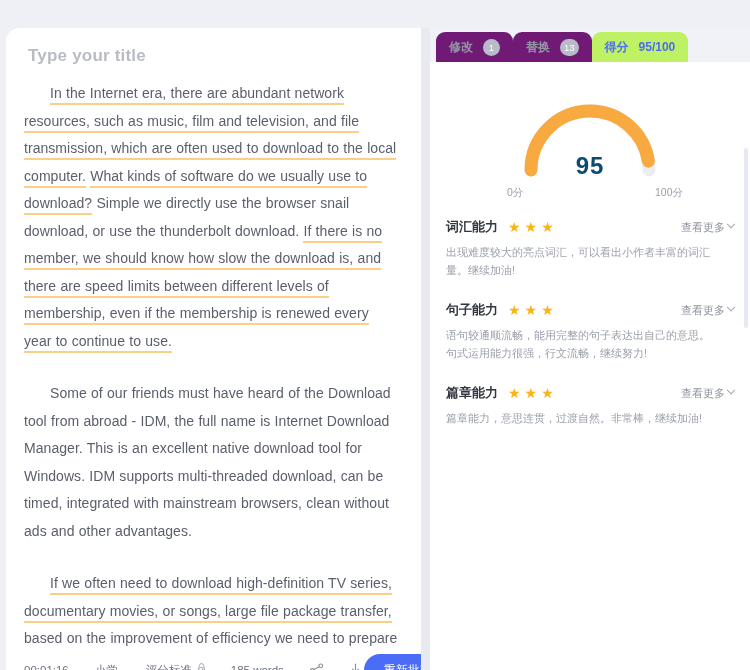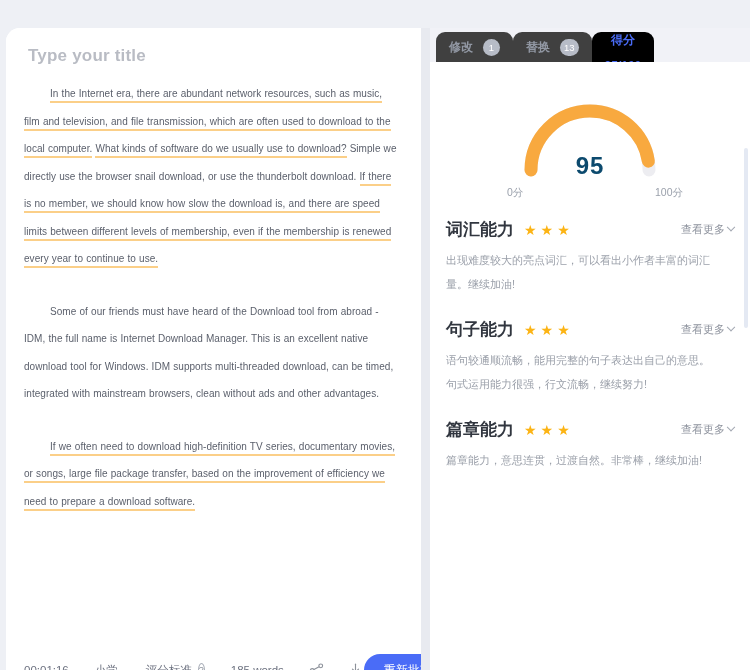--- a/index.html
+++ b/index.html
@@ -53,21 +53,21 @@
   .essay-title {
     font-size: 17px;
     font-weight: bold;
     color: #b9bcc4;
     letter-spacing: .2px;
     padding-left: 4px;
     margin-bottom: 14px;
   }
 
   .para {
-    font-size: 10px;
+    font-size: 14px;
     line-height: 27.5px;
     color: #5a5f6b;
     text-indent: 26px;
     margin-bottom: 25px;
     letter-spacing: .05px;
     word-spacing: .3px;
   }
   .para.last { margin-bottom: 0; }
 
   
@@ -157,30 +157,29 @@
   }
 
   .tab {
     display: flex;
     align-items: center;
     gap: 10px;
     height: 30px;
     padding: 0 13px;
     font-size: 12px;
     color: #9298a4;
-    background: #404040;
+    background: #701a75;
     border-radius: 9px 9px 0 0;
     cursor: pointer;
     white-space: nowrap;
     font-weight: bold;
   }
   .tab.active {
-    background: #000000;
+    background: #bef264;
     color: #4a6cf7;
-    flex-direction: column;
   }
   .tab-badge {
     display: inline-flex;
     align-items: center;
     justify-content: center;
     min-width: 17px;
     height: 17px;
     padding: 0 4px;
     border-radius: 9px;
     background: #b7bcc7;
@@ -240,21 +239,21 @@
   .abilities { padding: 6px 16px 0 16px; }
 
   .ability { margin-bottom: 22px; }
 
   .ability-head {
     display: flex;
     align-items: center;
     margin-bottom: 7px;
   }
   .ability-name {
-    font-size: 17px;
+    font-size: 13px;
     font-weight: bold;
     color: #31363f;
     margin-right: 10px;
     white-space: nowrap;
   }
   .stars {
     display: flex;
     gap: 4px;
     font-size: 14px;
     color: #fcb415;
@@ -272,21 +271,21 @@
   }
   .chev {
     display: inline-block;
     width: 6px; height: 6px;
     border-right: 1.2px solid #a2a7b1;
     border-bottom: 1.2px solid #a2a7b1;
     transform: rotate(45deg) translate(-2px,-2px);
   }
   .ability-desc {
     font-size: 11px;
-    line-height: 24px;
+    line-height: 18px;
     color: #9ba0aa;
     padding-right: 14px;
   }
 
   
   .scroll-track {
     position: absolute;
     right: 1px;
     top: 40px;
     width: 4px;

